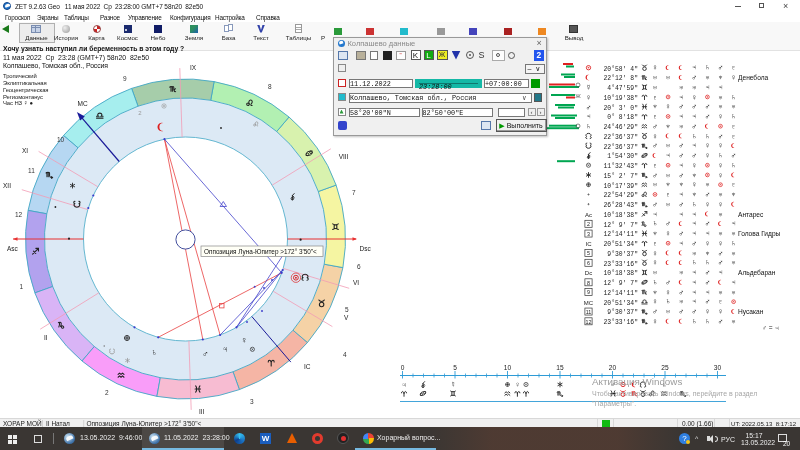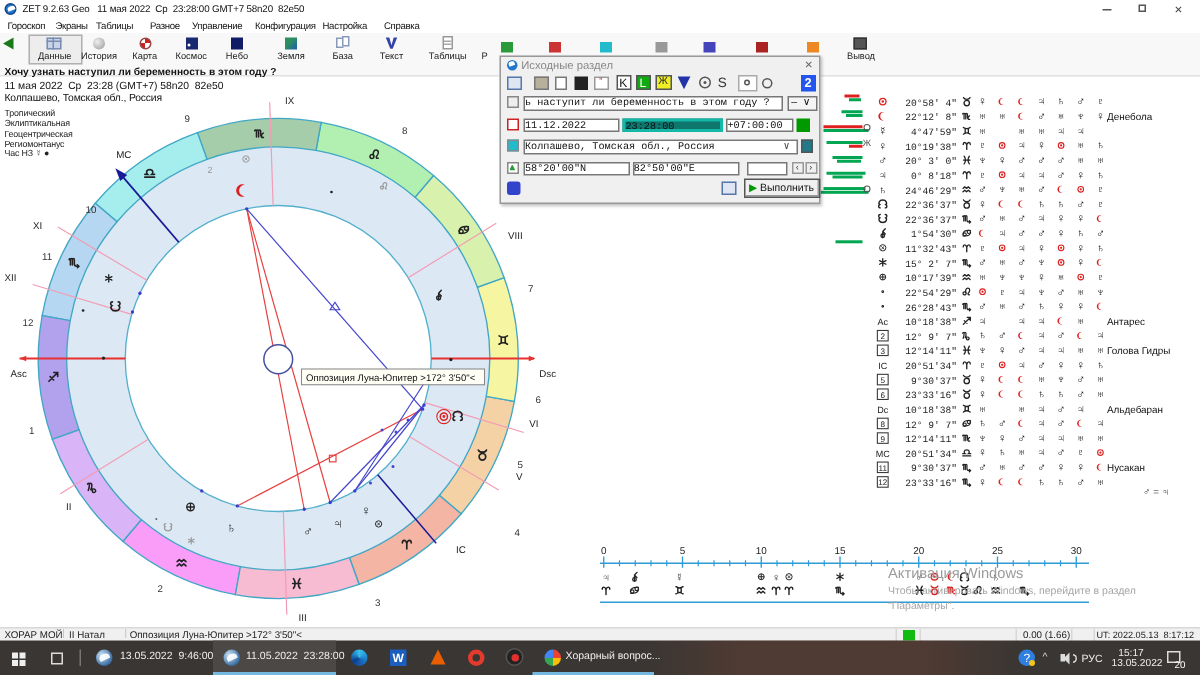--- a/index.html
+++ b/index.html
@@ -625,46 +625,45 @@
 <use href="#g-aqr" transform="translate(664,393.5) scale(0.7)" stroke="#222" fill="none"></use>
 <use href="#g-sco" transform="translate(683,393.5) scale(0.7)" stroke="#222" fill="none"></use>
 <text x="592" y="385" font-family="Liberation Sans" font-size="9.8" fill="#9b9b9b">Активация Windows</text>
 <text x="592" y="396" font-family="Liberation Sans" font-size="7" fill="#a6a6a6">Чтобы активировать Windows, перейдите в раздел</text>
 <text x="592" y="406" font-family="Liberation Sans" font-size="7" fill="#a6a6a6">"Параметры".</text>
 </svg>
 
 <div class="abs" style="left:332.5px;top:36.5px;width:214px;height:99px;background:#f0f0f0;border:1px solid #999;box-shadow:1px 1px 2px rgba(0,0,0,0.25);">
  <div class="abs" style="left:4px;top:2px;width:7px;height:7px;border-radius:50%;background:#2277cc;"></div>
     <div class="abs" style="left:5.5px;top:3.5px;width:4px;height:2.5px;background:#fff;border-radius:50% 50% 0 0;transform:rotate(-20deg);"></div>
- <div class="abs" style="left:14px;top:1.5px;font-size:7.5px;color:#888;">Исходные раздел</div>
+ <div class="abs" style="left:14px;top:1.5px;font-size:7.5px;color:#888;">Колпашево данные</div>
  <div class="abs" style="left:203px;top:0px;font-size:9px;color:#666;">×</div>
  <div class="abs" style="left:4px;top:13px;width:10px;height:9px;border:1px solid #5577aa;background:#dde6f2;"></div>
  <div class="abs" style="left:22px;top:13px;width:10px;height:9px;background:#b8b09a;border:1px solid #777;"></div>
  <div class="abs" style="left:36px;top:13px;width:8px;height:9px;background:#fff;border:1px solid #777;"></div>
  <div class="abs" style="left:49px;top:13px;width:9px;height:9px;background:#222;"></div>
  <div class="abs" style="left:62px;top:13px;width:10px;height:9px;background:#fff;border:1px solid #999;color:#cc2222;font-size:6px;text-align:center;">"</div>
  <div class="abs" style="left:77px;top:12.5px;width:10px;height:10px;border:1px solid #555;background:#fff;font-size:8px;text-align:center;color:#111;">K</div>
  <div class="abs" style="left:90px;top:12.5px;width:10px;height:10px;border:1px solid #555;background:#11aa11;font-size:8px;text-align:center;color:#fff;">L</div>
  <div class="abs" style="left:103px;top:12.5px;width:11px;height:10px;border:1px solid #555;background:#eeee22;font-size:7px;text-align:center;color:#333;">Ж</div>
  <div class="abs" style="left:118px;top:13px;width:9px;height:9px;background:#2233aa;clip-path:polygon(0 0,100% 0,50% 100%);"></div>
  <div class="abs" style="left:132px;top:13px;width:8px;height:8px;border-radius:50%;border:1px solid #555;"></div>
     <div class="abs" style="left:135px;top:16px;width:2px;height:2px;background:#555;border-radius:50%;"></div>
  <div class="abs" style="left:145px;top:12px;font-size:9px;color:#333;">S</div>
  <div class="abs" style="left:158px;top:12px;width:13px;height:11px;border:1px solid #aaa;background:#fdfdfd;"></div>
  <div class="abs" style="left:162px;top:15.5px;width:4px;height:4px;border-radius:50%;border:1px solid #555;"></div>
  <div class="abs" style="left:174px;top:14px;width:7px;height:7px;border-radius:50%;border:1px solid #555;"></div>
  <div class="abs" style="left:200px;top:12.5px;width:10.5px;height:10.5px;background:#2255ee;color:#fff;font-size:8.5px;font-weight:bold;text-align:center;">2</div>
 
  <div class="abs" style="left:4px;top:26.5px;width:8px;height:8px;border:1px solid #888;background:#eee;"></div>
- <div class="abs" style="left:15.5px;top:26.5px;width:173px;height:9.5px;background:#fff;border:1px solid #777;font-family:'Liberation Mono',monospace;font-size:6.8px;color:#111;line-height:9px;white-space:nowrap;overflow:hidden;">ь наступит ли беременность в этом году ?</div>
  <div class="abs" style="left:191px;top:26.5px;width:20px;height:9.5px;background:#f4f4f4;border:1px solid #777;font-size:7px;color:#111;line-height:8px;">&nbsp;–&nbsp;&nbsp;∨</div>
 
  <div class="abs" style="left:4px;top:41px;width:8px;height:8px;border:1px solid #cc2222;background:#fff;"></div>
  <div class="abs" style="left:15.5px;top:41px;width:63.5px;height:9.5px;background:#fff;border:1px solid #777;font-family:'Liberation Mono',monospace;font-size:6.8px;color:#111;line-height:9px;">11.12.2022</div>
- <div class="abs" style="left:81.5px;top:41px;width:66.5px;height:9.5px;background:#0f766e;border:2px solid #14b8a6;font-family:'Liberation Mono',monospace;font-size:6.8px;color:#111;line-height:9px;">23:28:00</div>
+ <div class="abs" style="left:81.5px;top:41px;width:66.5px;height:9.5px;background:#0f766e;border:4px solid #14b8a6;font-family:'Liberation Mono',monospace;font-size:6.8px;color:#111;line-height:9px;font-style:italic;">23:28:00</div>
  <div class="abs" style="left:150.5px;top:41px;width:44.5px;height:9.5px;background:#fff;border:1px solid #777;font-family:'Liberation Mono',monospace;font-size:6.8px;color:#111;line-height:9px;">+07:00:00</div>
  <div class="abs" style="left:197.5px;top:41.5px;width:9px;height:8.5px;background:#009900;"></div>
 
  <div class="abs" style="left:4px;top:55.5px;width:8px;height:8px;border:1px solid #888;background:#22bbcc;"></div>
  <div class="abs" style="left:15.5px;top:55.5px;width:182.5px;height:9.5px;background:#fff;border:1px solid #777;font-family:'Liberation Mono',monospace;font-size:6.8px;color:#111;line-height:9px;">Колпашево, Томская обл., Россия<span style="float:right;color:#444;">∨&nbsp;</span></div>
  <div class="abs" style="left:200px;top:55.5px;width:8.5px;height:9px;background:#227788;border:1px solid #555;"></div>
 
  <div class="abs" style="left:4px;top:70px;width:8px;height:8px;border:1px solid #888;background:#fff;"></div>
     <div class="abs" style="left:6px;top:72px;width:4px;height:4px;background:#2a9a3a;clip-path:polygon(50% 0,100% 100%,0 100%);"></div>
  <div class="abs" style="left:15.5px;top:70px;width:70.5px;height:9px;background:#fff;border:1px solid #777;font-family:'Liberation Mono',monospace;font-size:6.8px;color:#111;line-height:8.5px;">58°20'00"N</div>

